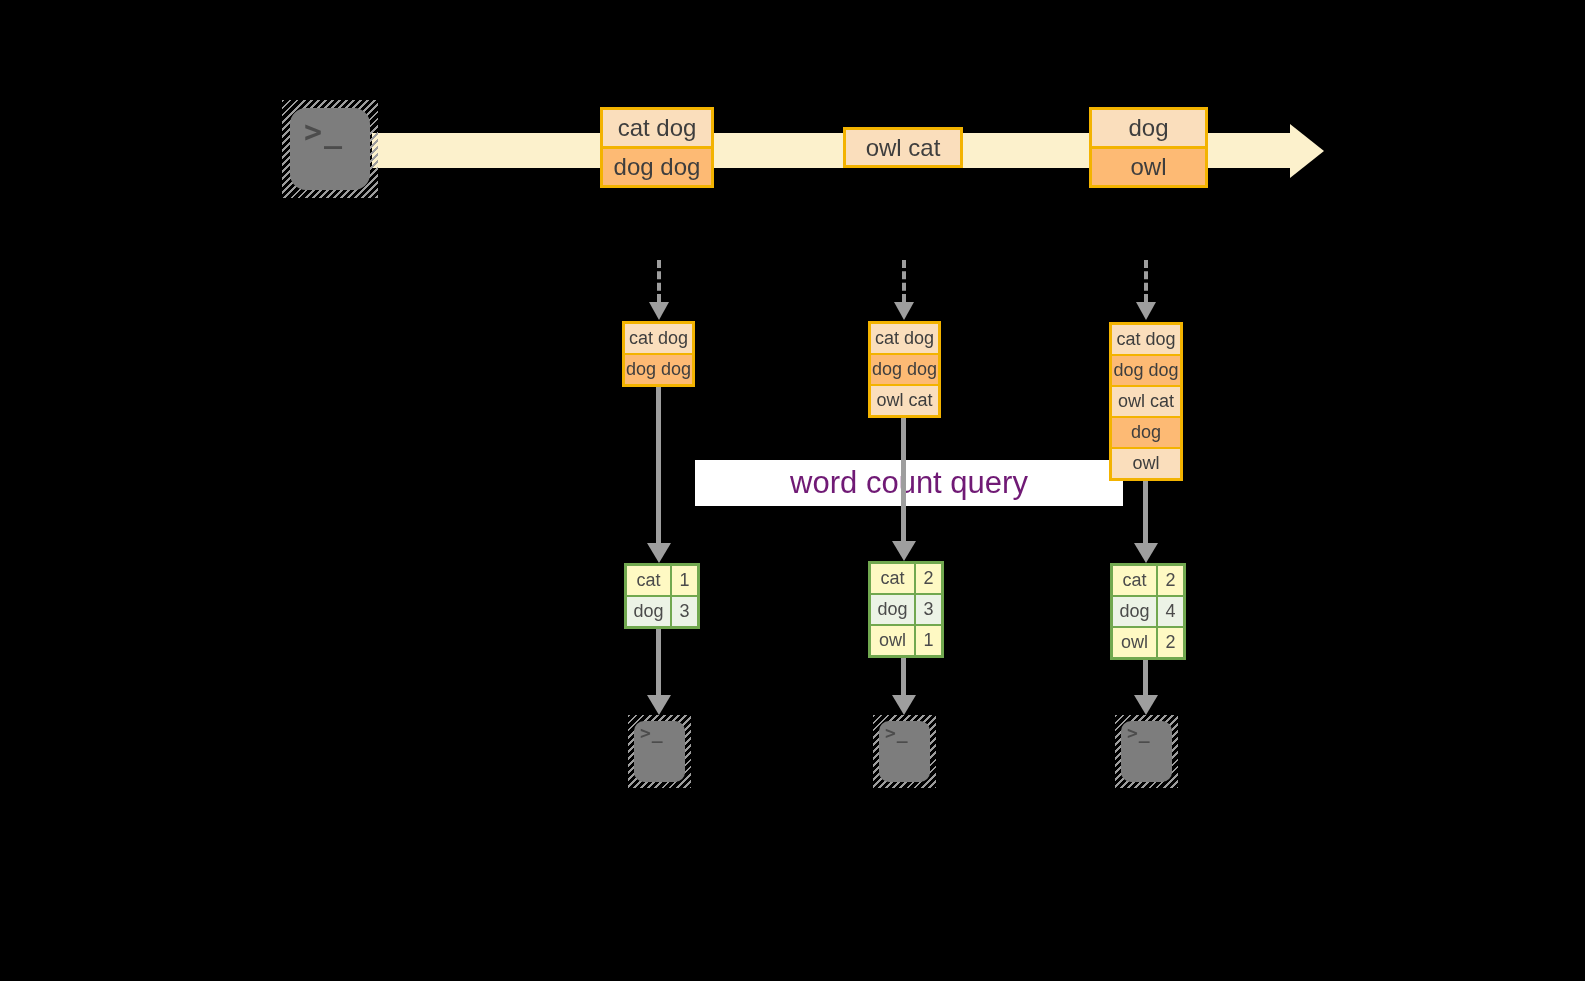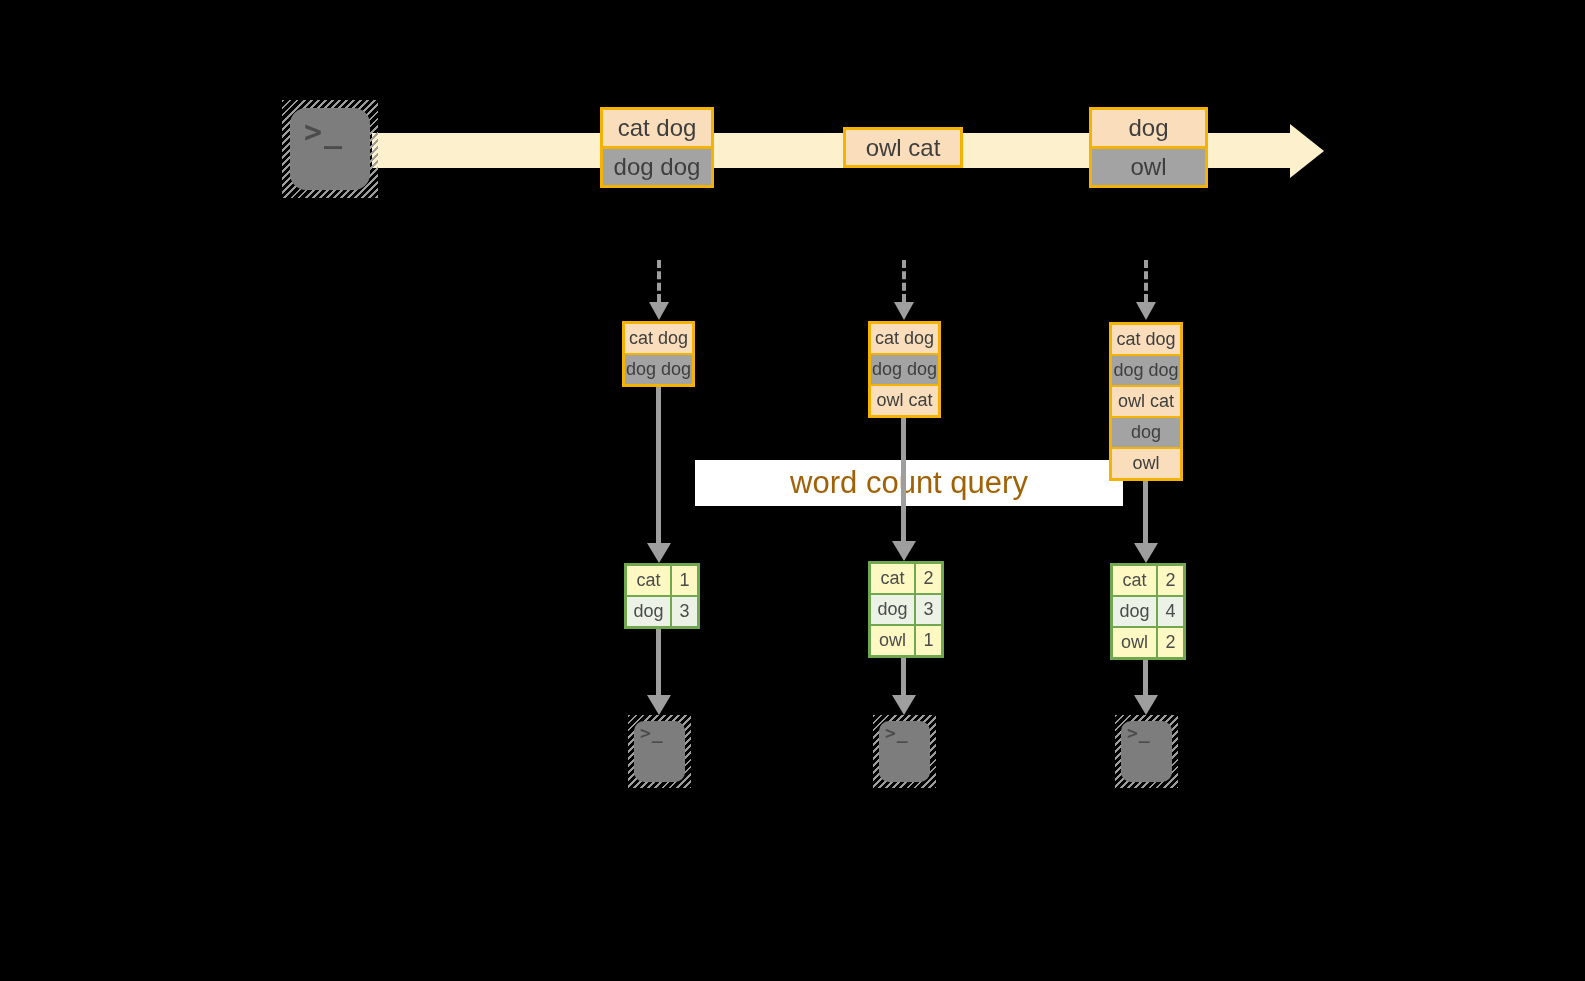--- a/index.html
+++ b/index.html
@@ -26,30 +26,30 @@
     border-top:27px solid transparent;border-bottom:27px solid transparent;border-left:34px solid #FCF1CC;}
   
   .ev,.stack{position:absolute;display:flex;flex-direction:column;z-index:3;
     border:3px solid #F3B300;background:#F3B300;}
   .ev{gap:3px;}
   .stack{gap:2px;}
   .ev .cell{height:36px;line-height:36px;font-size:24px;text-align:center;}
   .ev .cell.single{height:35px;line-height:35px;}
   .stack .cell{height:29px;line-height:29px;font-size:18px;text-align:center;}
   .peach{background:#FADEBC;}
-  .cream{background:#a3a3a3;}
+  .cream{background:#fdba74;}
   
   .vdash{position:absolute;width:0;border-left:4px dashed #9E9E9E;z-index:4;}
   .vline{position:absolute;width:5px;background:#9E9E9E;z-index:4;}
   .vhead{position:absolute;width:0;height:0;z-index:4;
     border-left:12px solid transparent;border-right:12px solid transparent;border-top:20px solid #9E9E9E;}
   .vhead.small{border-left-width:10px;border-right-width:10px;border-top-width:18px;}
   
   .qlabel{position:absolute;left:695px;top:460px;width:428px;height:46px;z-index:2;
-    background:#FFFFFF;color:#a16207;font-size:31px;line-height:46px;text-align:center;}
+    background:#FFFFFF;color:#701a75;font-size:31px;line-height:46px;text-align:center;}
   
   .gtable{position:absolute;display:grid;grid-template-columns:43px 25px;gap:2px;z-index:3;
     border:3px solid #71A84F;background:#71A84F;}
   .gcell{height:29px;line-height:29px;font-size:18px;text-align:center;color:#4b4b4b;}
   .g-dark{background:#fef9c3;}
   .g-light{background:#ECF3E6;}
 </style>
 </head>
 <body>
 

